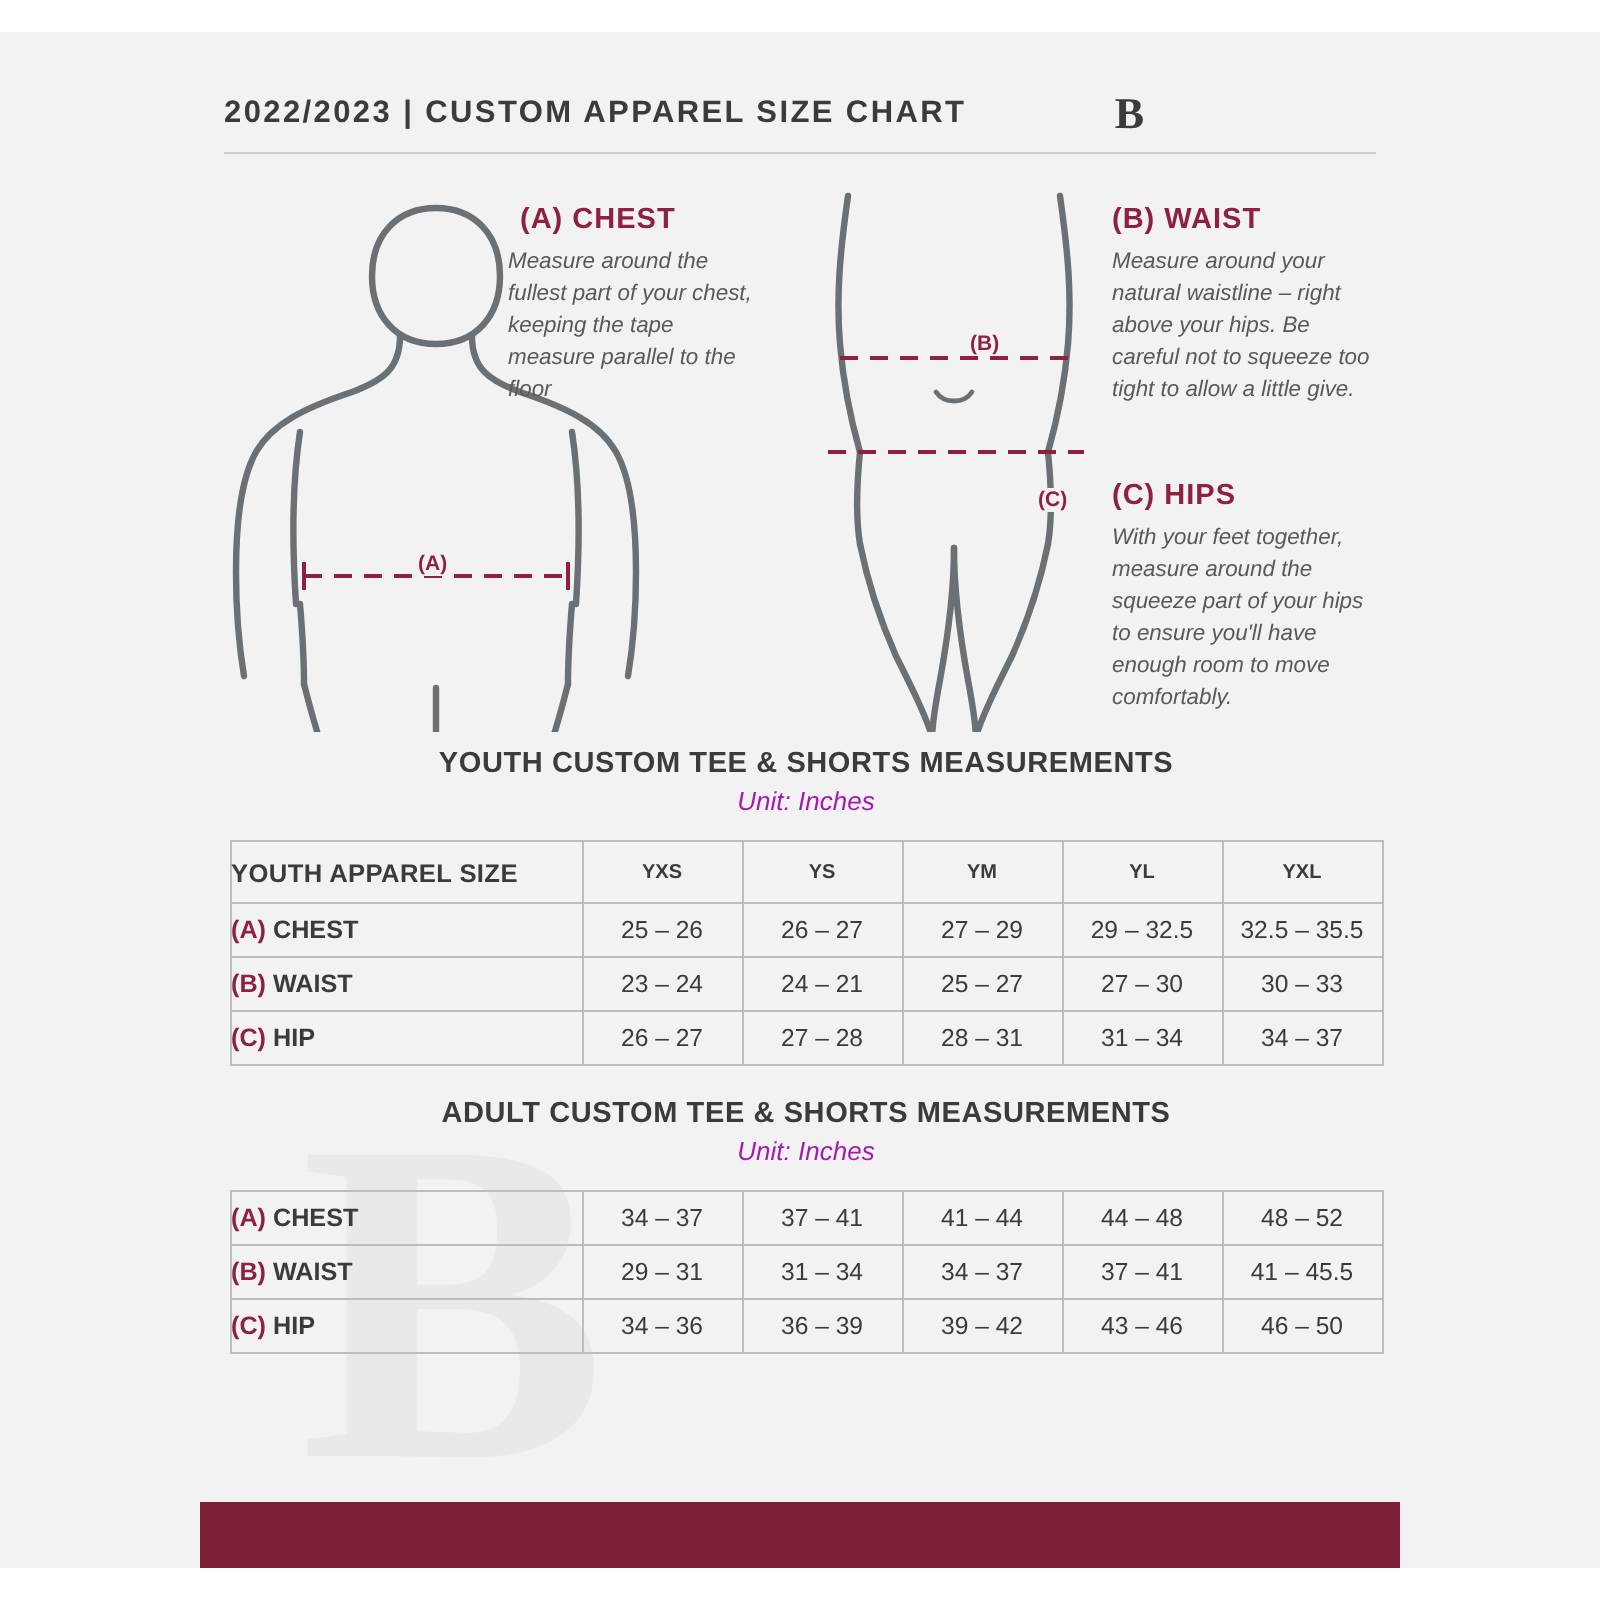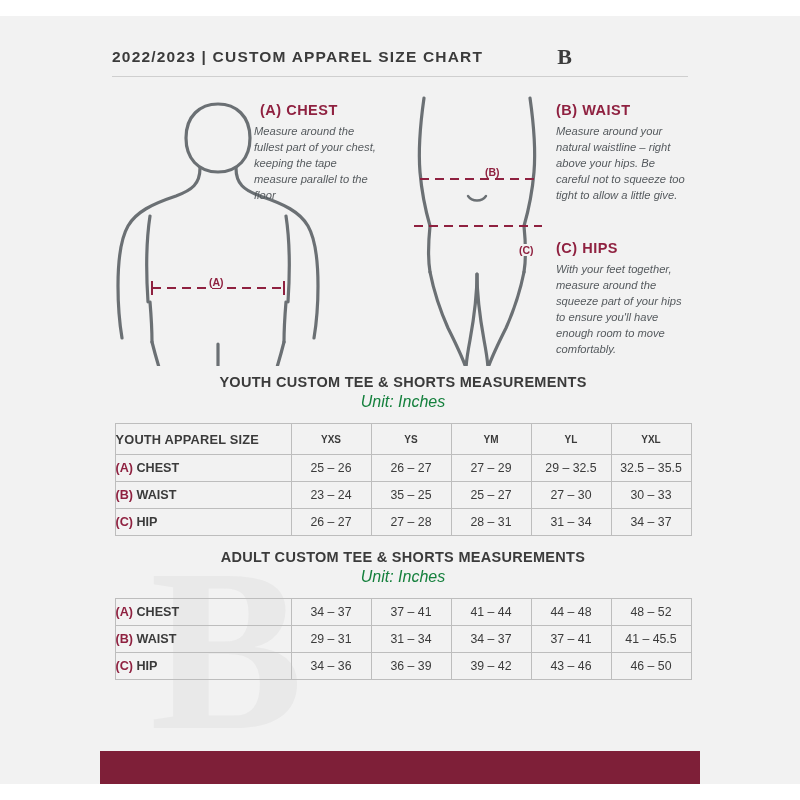--- a/index.html
+++ b/index.html
@@ -145,23 +145,23 @@
   .sec-adult { top: 533px; }
   .sec-title {
     text-align: center;
     font-size: 14.5px;
     font-weight: bold;
     color: #3b3b3b;
     letter-spacing: 0.3px;
   }
   .sec-unit {
     text-align: center;
-    font-size: 16px;
+    font-size: 13px;
     font-style: italic;
-    color: #15803d;
+    color: #a21caf;
     margin-top: 3px;
   }
   table.size {
     margin: 12px auto 0 auto;
     border-collapse: collapse;
     width: 576px;
     table-layout: fixed;
   }
   table.size td, table.size th {
     border: 1px solid #bdbdbd;
@@ -307,21 +307,21 @@
             <td class="rowlabel"><span class="tag">(A)</span> <span>CHEST</span></td>
             <td>25 – 26</td>
             <td>26 – 27</td>
             <td>27 – 29</td>
             <td>29 – 32.5</td>
             <td>32.5 – 35.5</td>
           </tr>
           <tr>
             <td class="rowlabel"><span class="tag">(B)</span> <span>WAIST</span></td>
             <td>23 – 24</td>
-            <td>35 – 25</td>
+            <td>24 – 21</td>
             <td>25 – 27</td>
             <td>27 – 30</td>
             <td>30 – 33</td>
           </tr>
           <tr>
             <td class="rowlabel"><span class="tag">(C)</span> <span>HIP</span></td>
             <td>26 – 27</td>
             <td>27 – 28</td>
             <td>28 – 31</td>
             <td>31 – 34</td>

